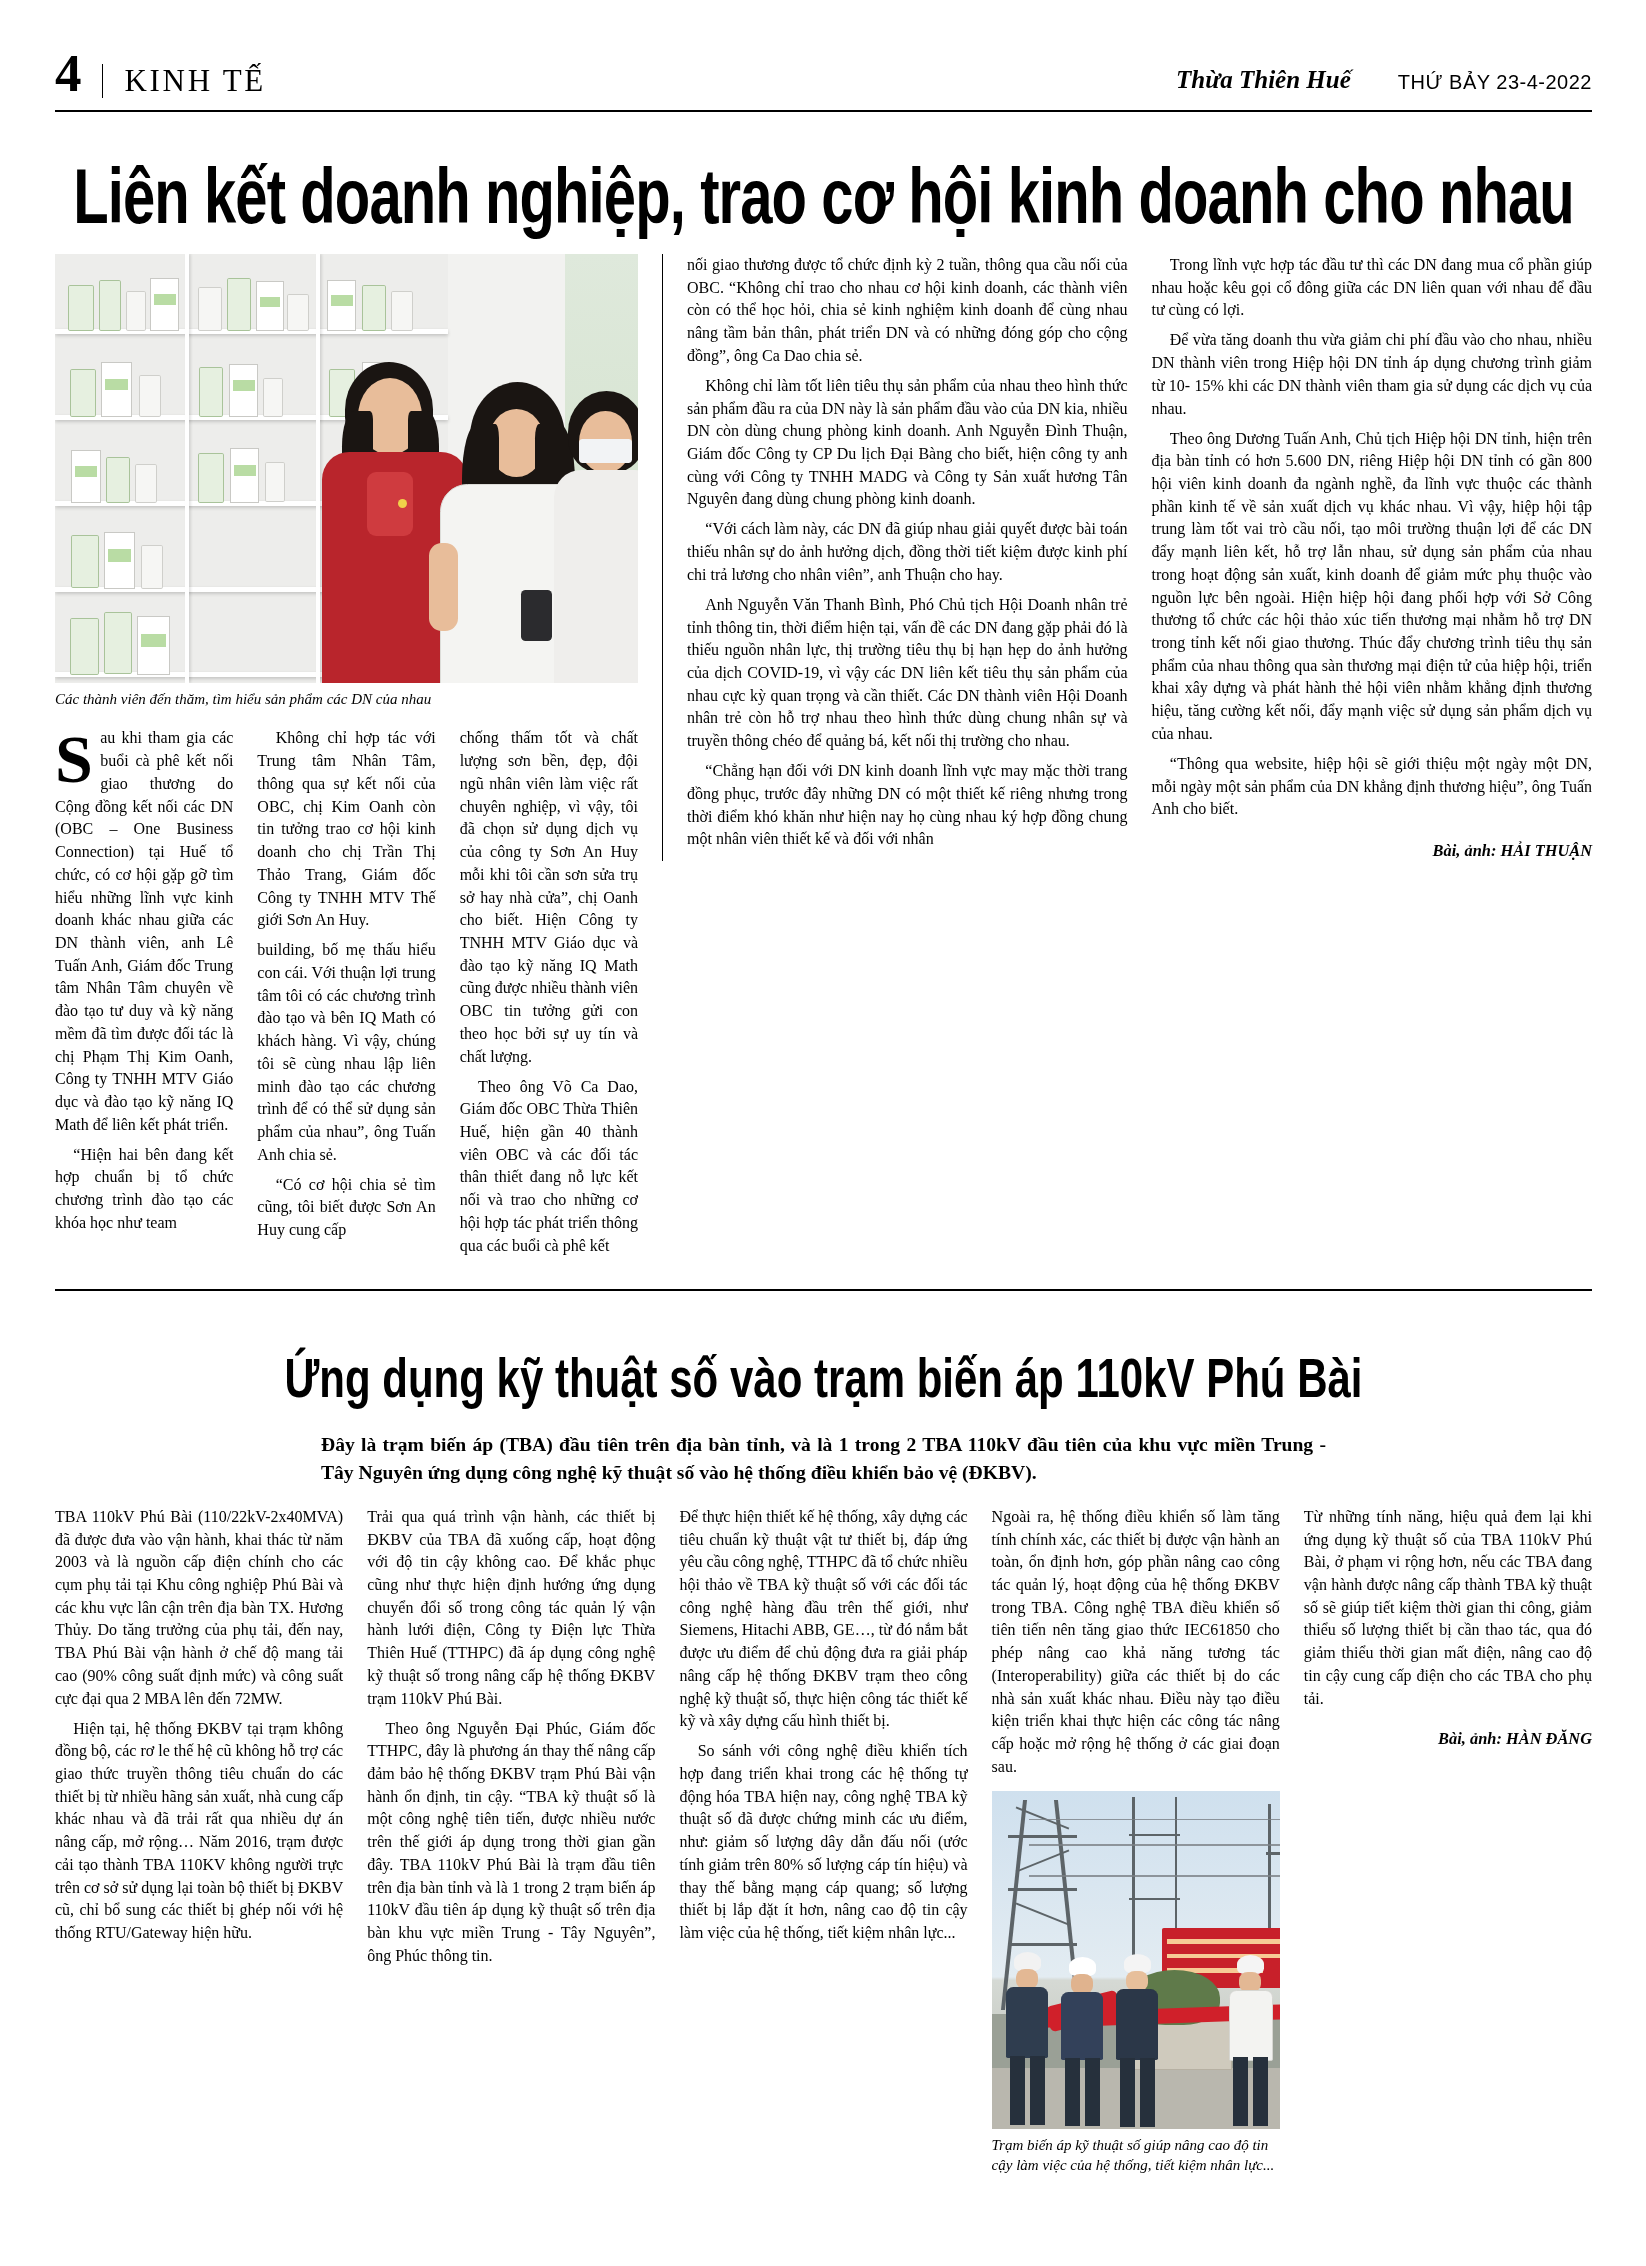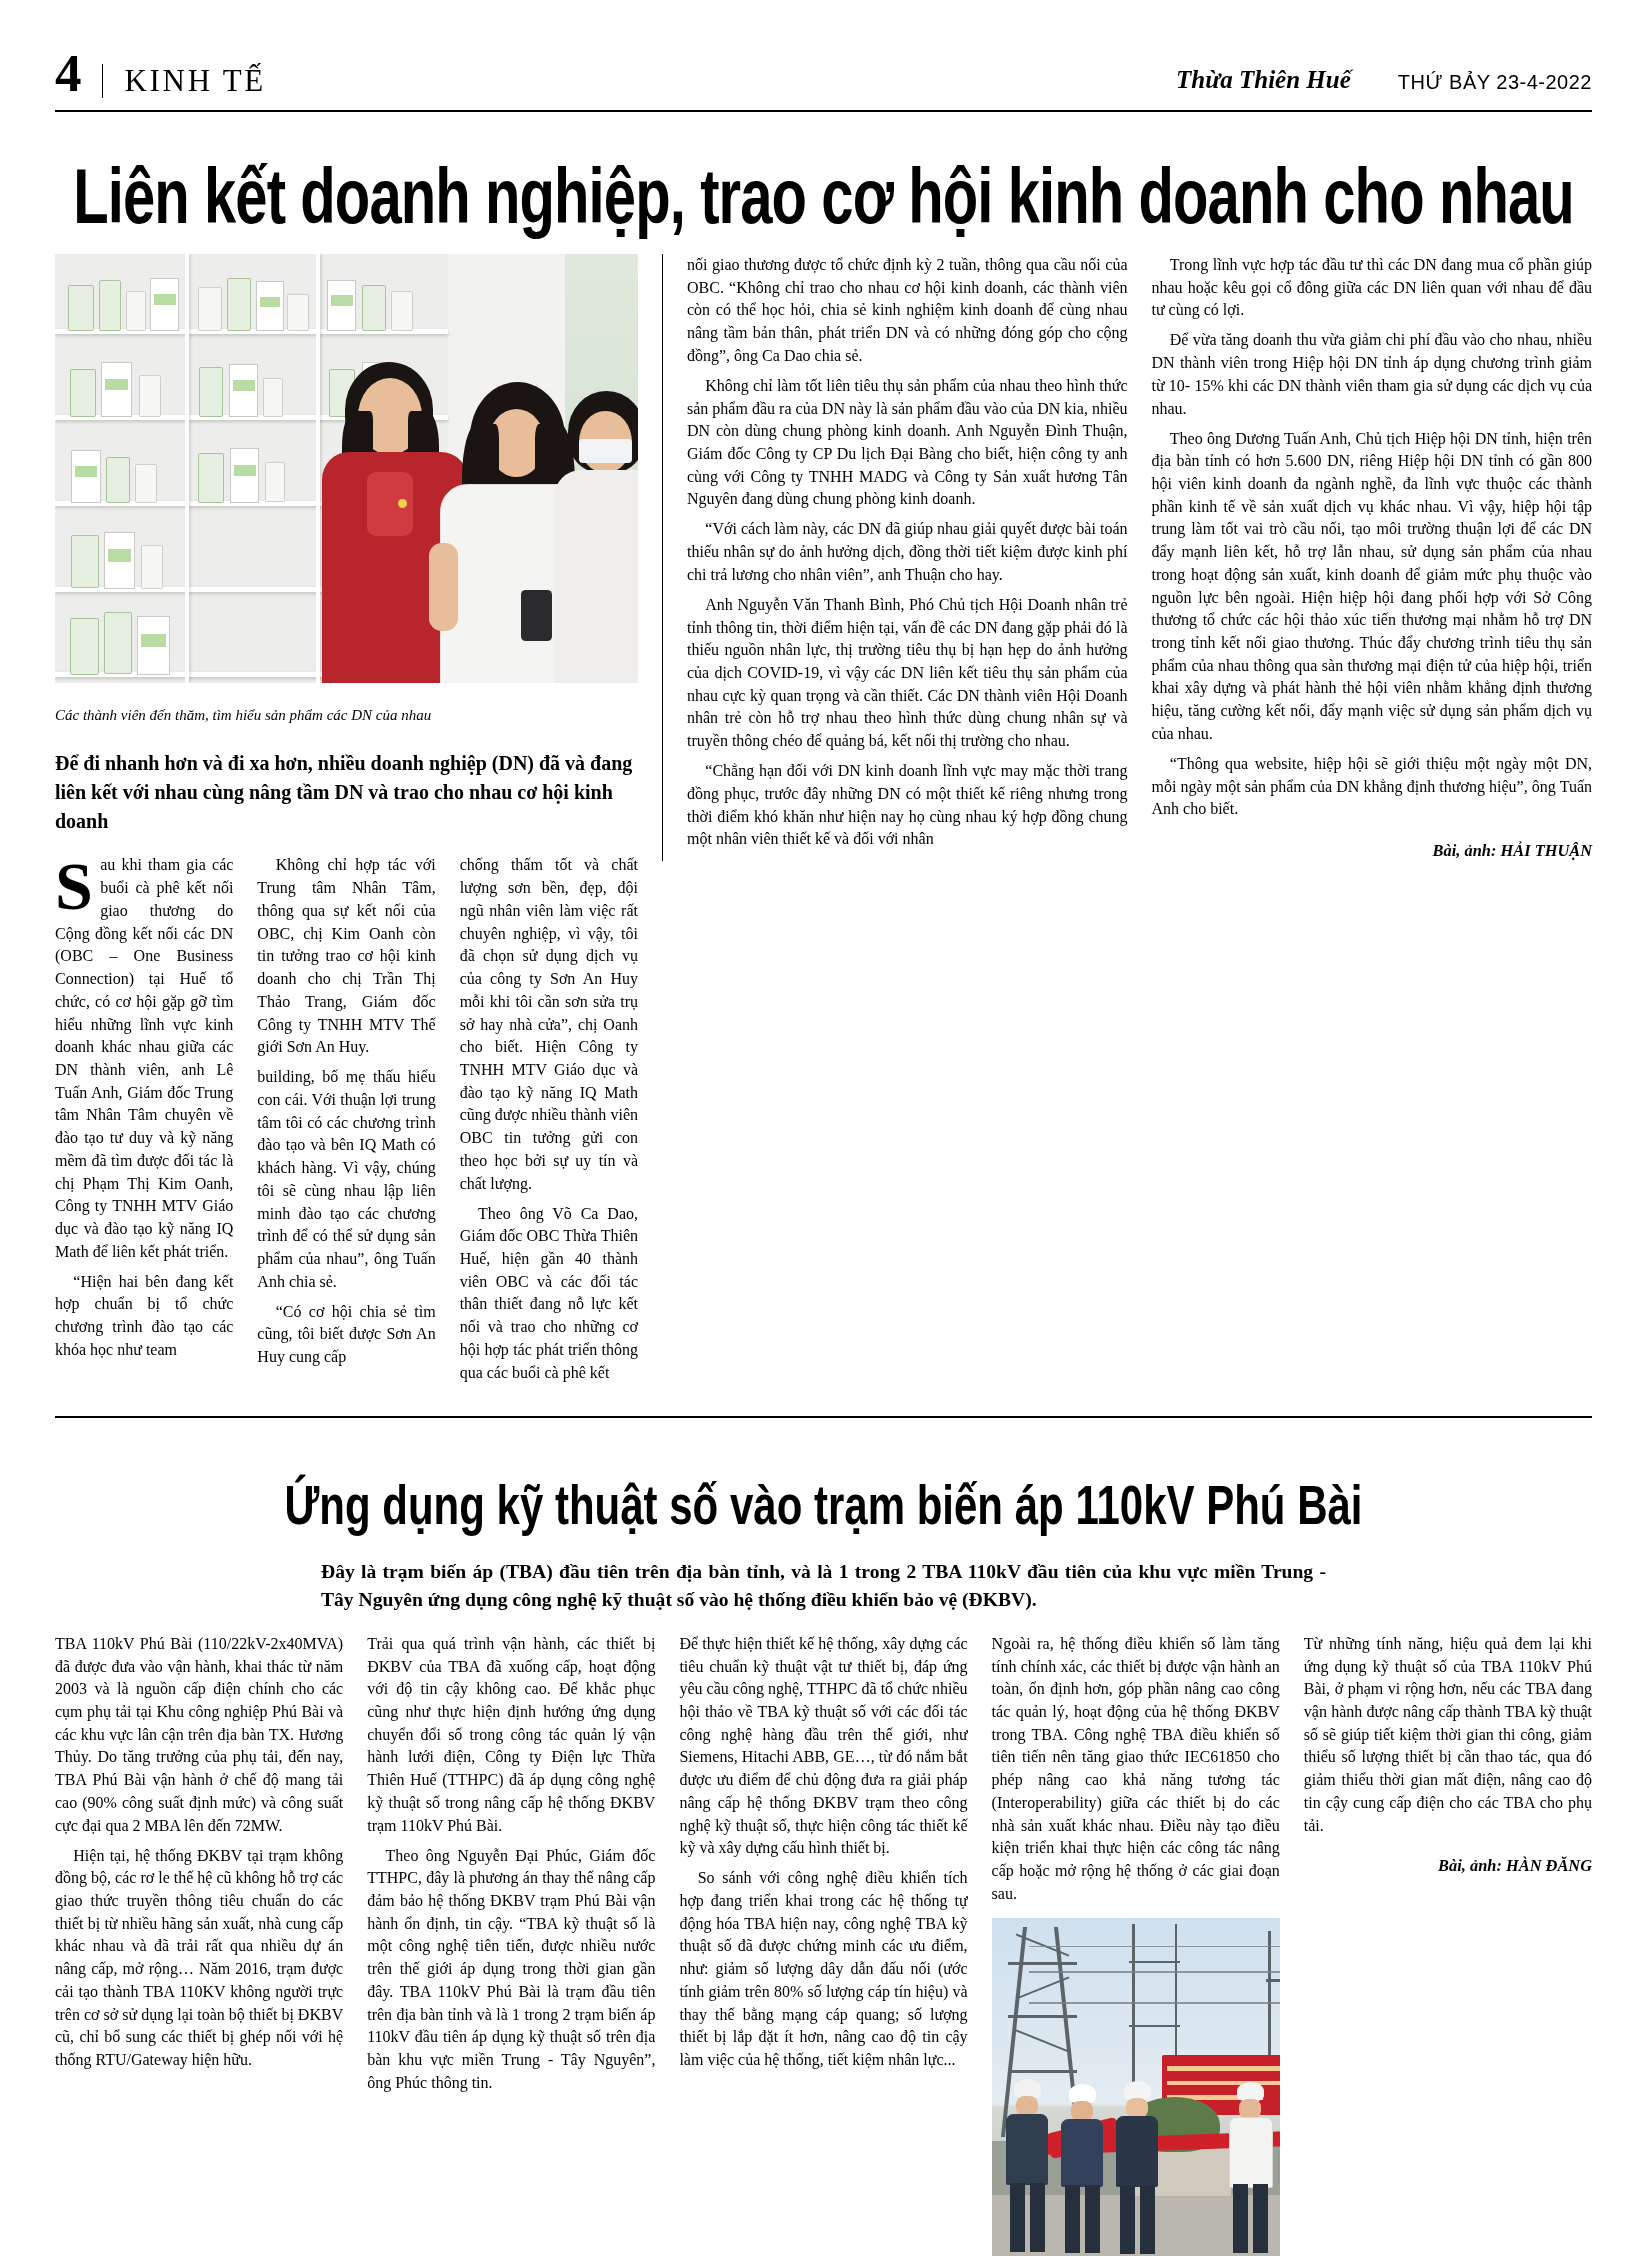--- a/index.html
+++ b/index.html
@@ -83,21 +83,21 @@
     height:429px;
     position:relative;
     overflow:hidden;
     background:#d9d9d9;
   }
   .caption {
     font-family:"Liberation Serif", serif;
     font-style:italic;
     font-size:15px;
     line-height:1.35;
-    padding-top:22px;
+    padding-top:6px;
   }
   .sapo {
     font-family:"Liberation Serif", serif;
     font-weight:700;
     font-size:20px;
     line-height:1.45;
     padding-top:24px;
   }
   .cols-3 {
     display:flex;
@@ -331,21 +331,20 @@
 
           <div class="person" style="left:493px;top:137px;width:110px;height:292px;">
             <div class="p-hair" style="left:20px;top:0;width:77px;height:82px;"></div>
             <div class="p-head p-skin" style="left:31px;top:20px;width:53px;height:62px;"></div>
             <div style="position:absolute;left:31px;top:48px;width:53px;height:24px;background:#f2f3f5;border-radius:3.7px;"></div>
             <div class="p-body" style="left:5.5px;top:79px;width:108px;height:214px;background:#efeeec;"></div>
           </div>
         </div>
 
         <div class="caption">Các thành viên đến thăm, tìm hiểu sản phẩm các DN của nhau</div>
-        <div class="sapo">Để đi nhanh hơn và đi xa hơn, nhiều doanh nghiệp (DN) đã và đang liên kết với nhau cùng nâng tầm DN và trao cho nhau cơ hội kinh doanh</div>
 
         <div class="cols-3">
           <div class="col">
             <p class="body-text noindent dropcap">Sau khi tham gia các buổi cà phê kết nối giao thương do Cộng đồng kết nối các DN (OBC – One Business Connection) tại Huế tổ chức, có cơ hội gặp gỡ tìm hiểu những lĩnh vực kinh doanh khác nhau giữa các DN thành viên, anh Lê Tuấn Anh, Giám đốc Trung tâm Nhân Tâm chuyên về đào tạo tư duy và kỹ năng mềm đã tìm được đối tác là chị Phạm Thị Kim Oanh, Công ty TNHH MTV Giáo dục và đào tạo kỹ năng IQ Math để liên kết phát triển.</p>
             <p class="body-text">“Hiện hai bên đang kết hợp chuẩn bị tổ chức chương trình đào tạo các khóa học như team</p>
           </div>
           <div class="col">
             <p class="body-text">Không chỉ hợp tác với Trung tâm Nhân Tâm, thông qua sự kết nối của OBC, chị Kim Oanh còn tin tưởng trao cơ hội kinh doanh cho chị Trần Thị Thảo Trang, Giám đốc Công ty TNHH MTV Thế giới Sơn An Huy.</p>
             <p class="body-text noindent">building, bố mẹ thấu hiểu con cái. Với thuận lợi trung tâm tôi có các chương trình đào tạo và bên IQ Math có khách hàng. Vì vậy, chúng tôi sẽ cùng nhau lập liên minh đào tạo các chương trình để có thể sử dụng sản phẩm của nhau”, ông Tuấn Anh chia sẻ.</p>
             <p class="body-text">“Có cơ hội chia sẻ tìm cũng, tôi biết được Sơn An Huy cung cấp</p>

